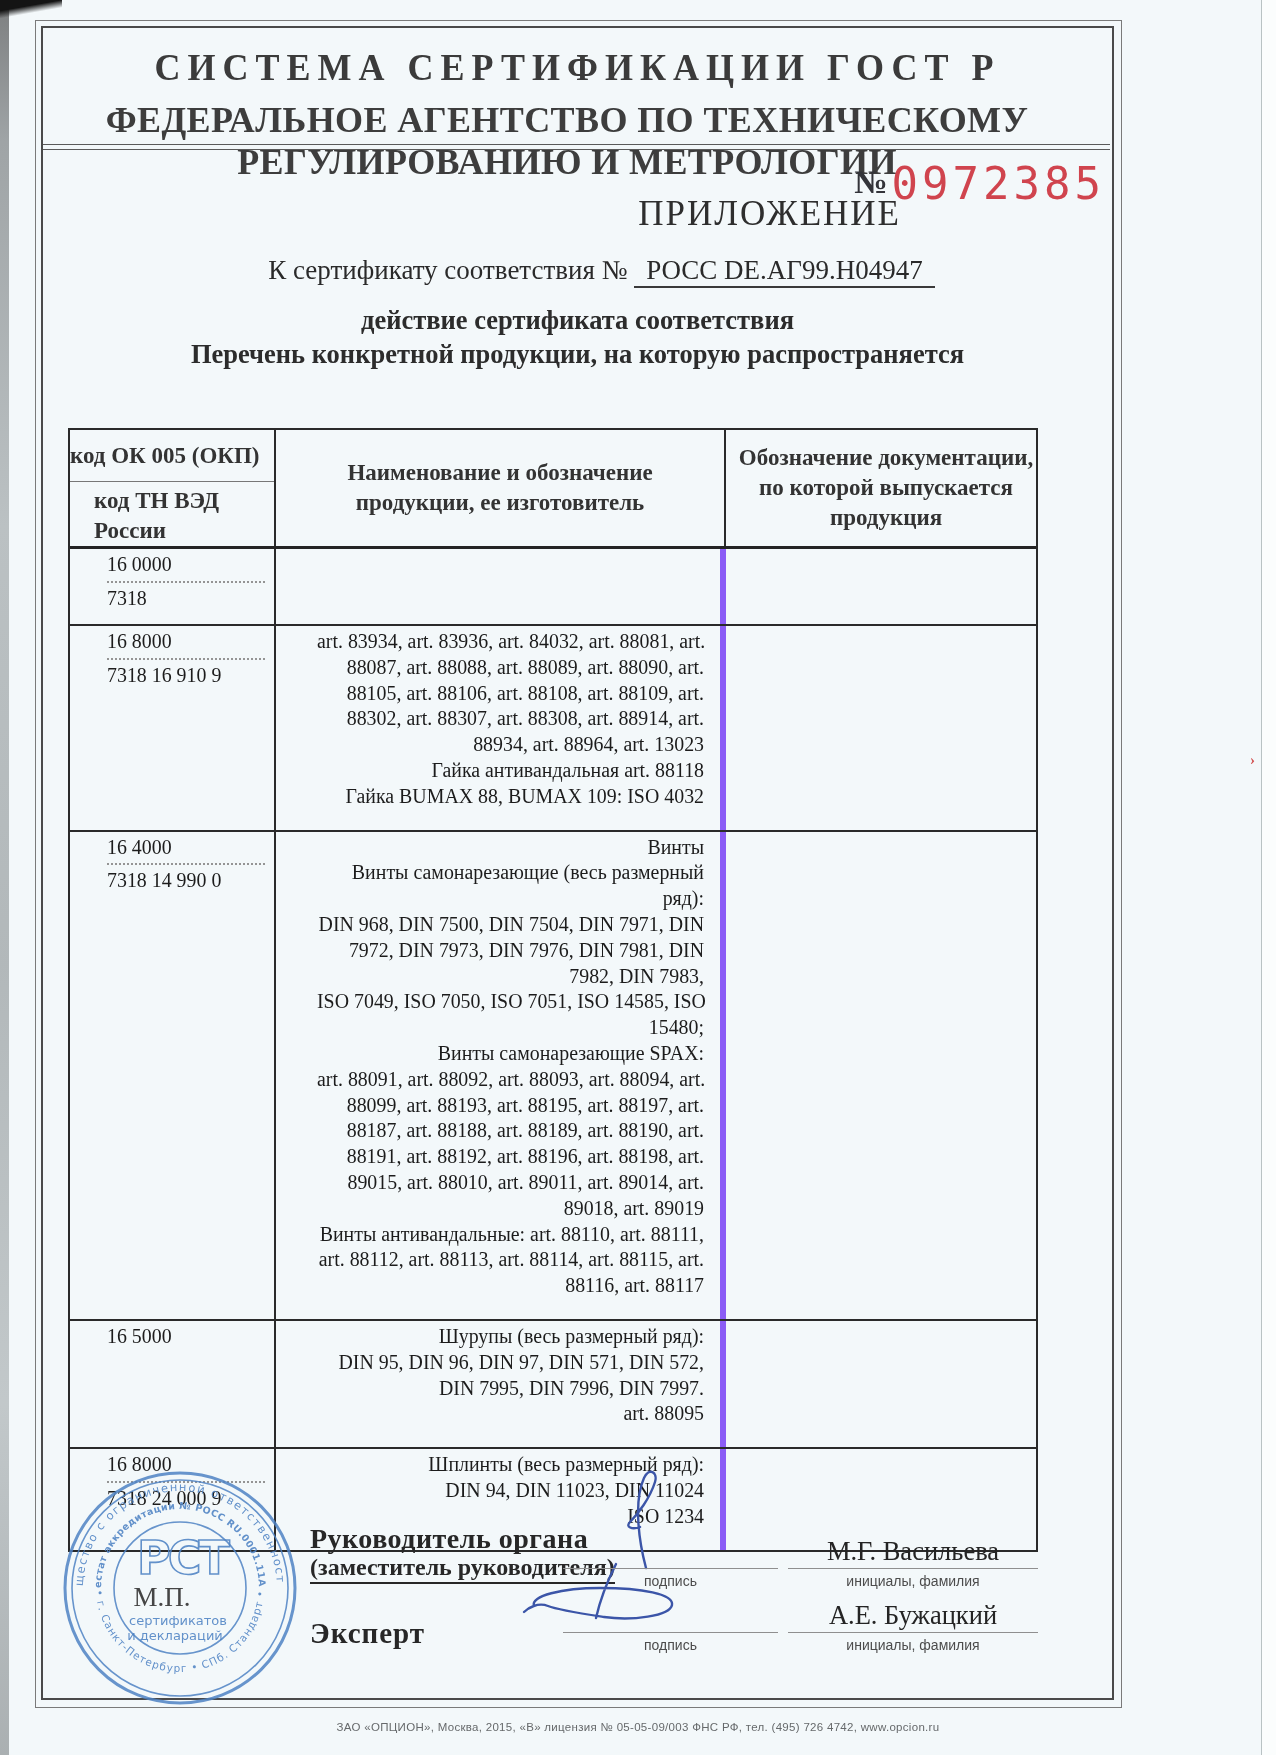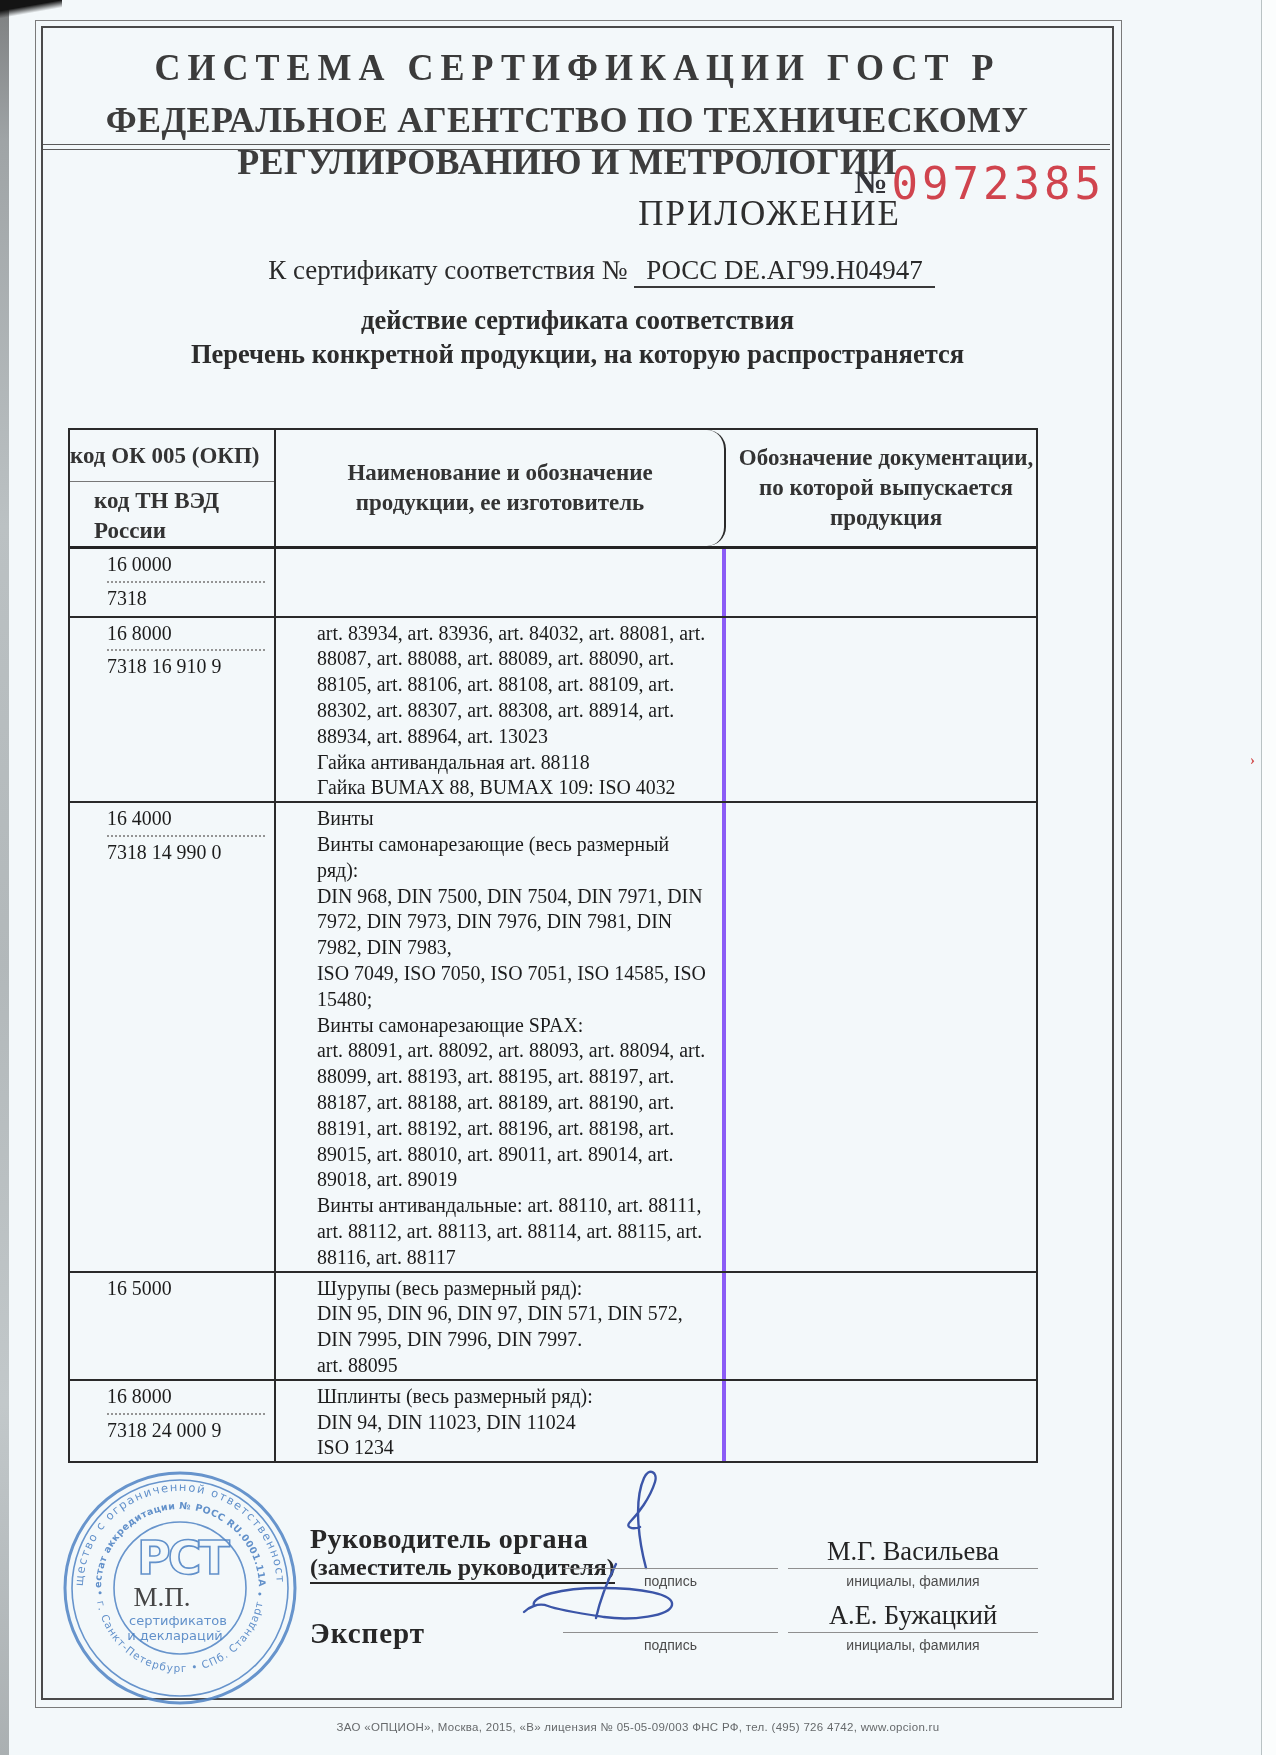--- a/index.html
+++ b/index.html
@@ -30,30 +30,30 @@
   .cert-line{position:absolute;left:43px;top:255px;width:1069px;text-align:center;font-size:27px;color:#2a2a2a;margin-left:24px;}
   .cert-value{border-bottom:2px solid #3a3a3a;padding:0 12px 1px 12px;}
   .subtitle{position:absolute;left:43px;top:303px;width:1069px;text-align:center;font-weight:bold;
       font-size:26.5px;line-height:34px;color:#2c2c2c;}
   
   .cert-table{position:absolute;left:68px;top:428px;width:966px;border:2px solid #2a2a2a;background:transparent;}
   .thead{display:grid;grid-template-columns:206px 450px auto;height:116px;}
   .h-c1{border-right:2px solid #2a2a2a;display:flex;flex-direction:column;}
   .h-c1 .sub1{flex:0 0 51px;border-bottom:1px solid #777;display:flex;align-items:center;}
   .h-c1 .sub2{flex:1;display:flex;align-items:flex-end;padding-left:24px;}
-  .h-c2{border-right:2px solid #2a2a2a;display:flex;align-items:center;justify-content:center;text-align:center;border-radius:19px;}
+  .h-c2{border-right:2px solid #2a2a2a;display:flex;align-items:center;justify-content:center;text-align:center;}
   .h-c3{display:flex;align-items:center;justify-content:flex-end;text-align:center;}
   .thead .lbl{font-weight:bold;font-size:23px;color:#333;line-height:30px;}
   .h-c2 .lbl{max-width:330px;}
   .h-c3 .lbl{max-width:300px;}
   .trow{display:grid;grid-template-columns:206px 450px auto;border-top:2px solid #2a2a2a;}
   .trow:first-child{border-top:3px solid #242424;}
   .cell{min-height:52px;margin-left:31px;}
   .c1{border-right:2px solid #2a2a2a;padding:3px 6px 4px 6px;}
-  .c2{border-right:4px solid #8b5cf6;padding:3px 4px 0 10px;}
+  .c2{border-right:6px solid #8b5cf6;padding:3px 4px 20px 10px;text-align:right;}
   .c3{padding:3px;}
   .code,.dline{font-size:20.5px;line-height:25.8px;white-space:nowrap;transform:scaleX(0.97);
       transform-origin:0 50%;color:#1c1c1c;}
   .dots{height:0;border-top:2px dotted #949494;margin:3px 0 3px 0;width:98%;}
   
   .role1a{position:absolute;left:310px;top:1523px;font-weight:bold;font-size:28px;color:#272727;letter-spacing:0.5px;}
   .role1b{position:absolute;left:310px;top:1554px;font-weight:bold;font-size:24px;color:#272727;
       border-bottom:2.5px solid #272727;padding-bottom:1px;}
   .role2{position:absolute;left:310px;top:1617px;font-weight:bold;font-size:29px;color:#272727;letter-spacing:1px;}
   .sline{position:absolute;height:0;border-top:1.5px solid #8f8f8f;}

